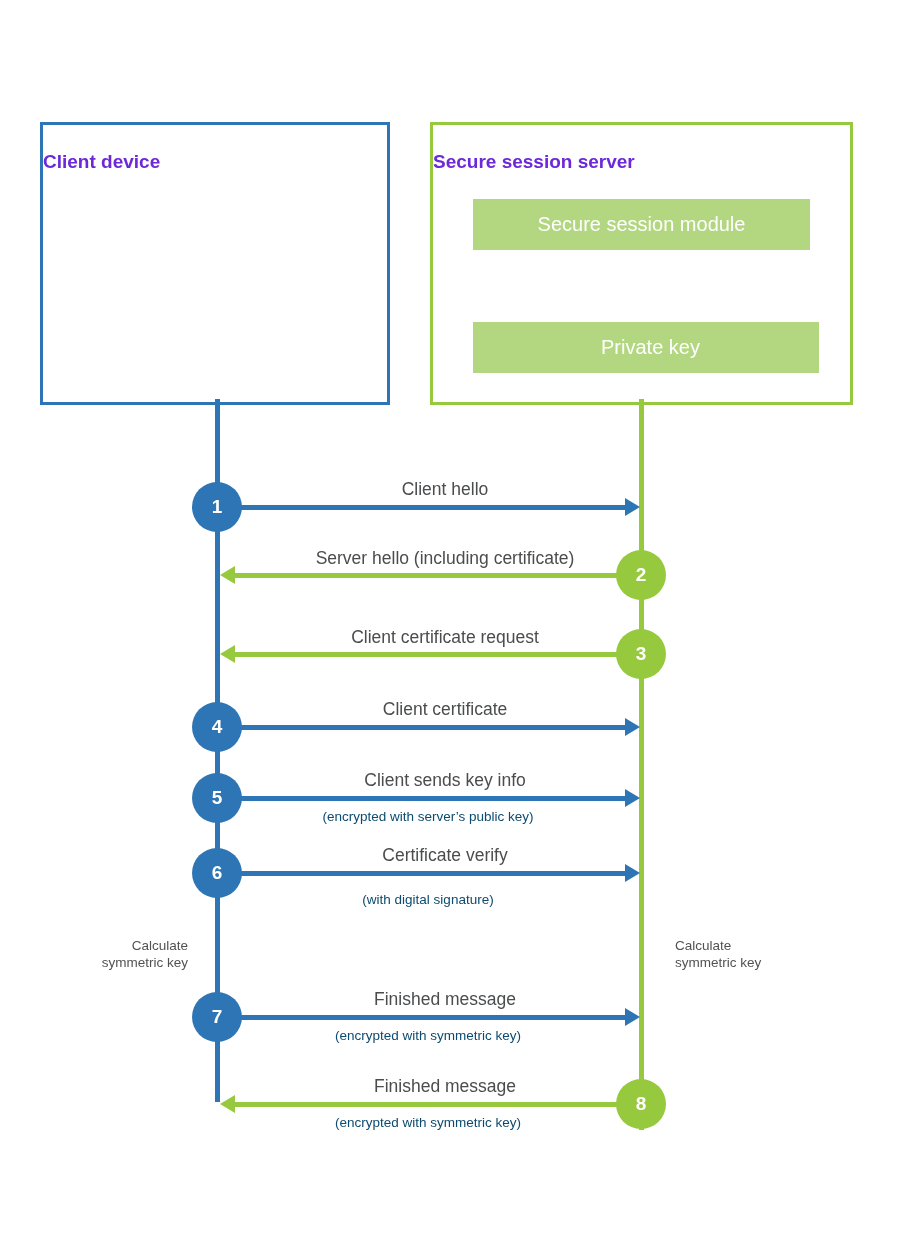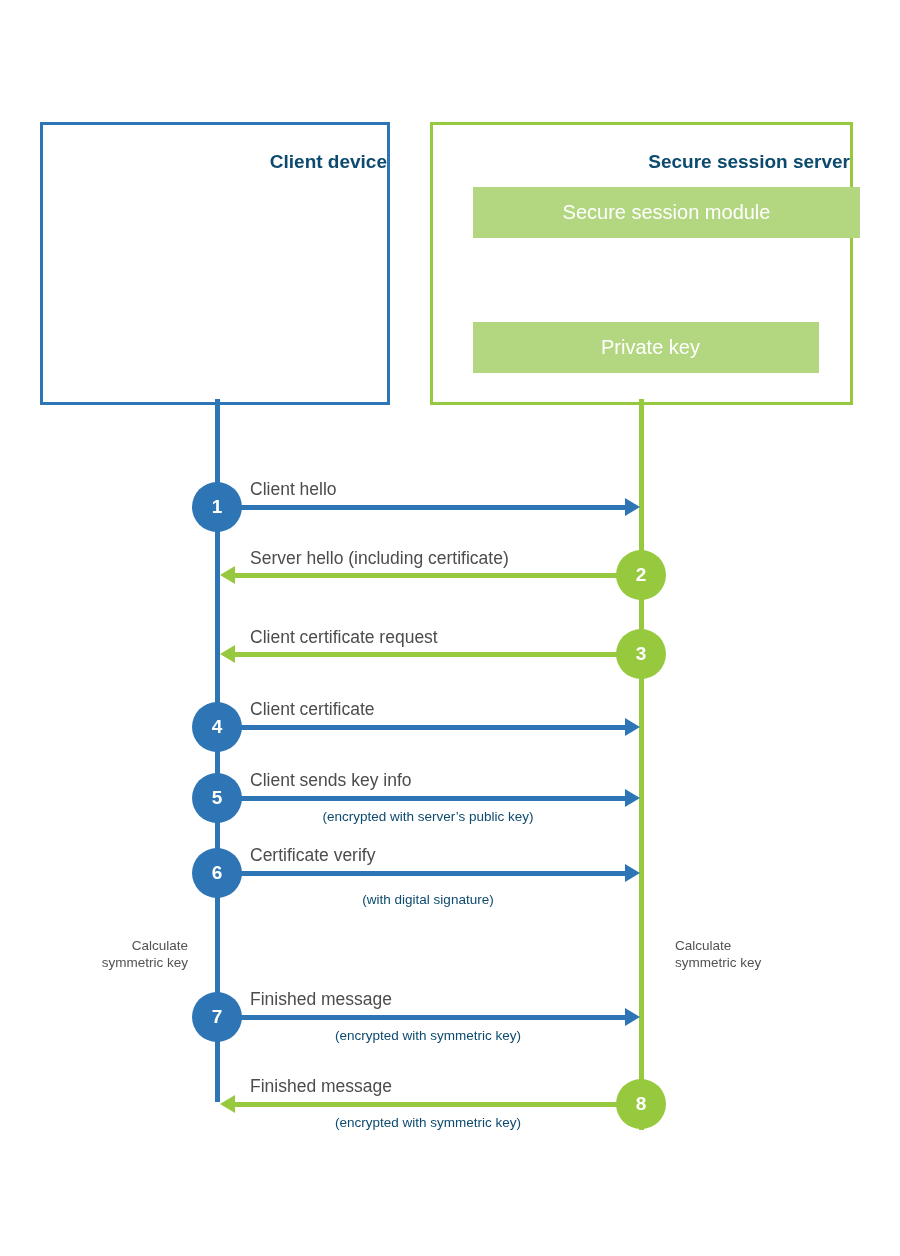--- a/index.html
+++ b/index.html
@@ -8,21 +8,21 @@
     font-family:"Liberation Sans","DejaVu Sans",sans-serif;
   }
   .abs{position:absolute;}
   .title{
     left:36px;top:28px;margin:0;font-size:28px;font-weight:300;color:#55565a;letter-spacing:.2px;
   }
   .box{background:#fff;border-style:solid;border-width:3px;}
   .blue-border{border-color:#2e75b5;}
   .green-border{border-color:#97c93e;}
   .box-title{
-    text-align:right;margin-top:26px;font-size:19px;font-weight:bold;color:#0c4a6e;
+    text-align:left;margin-top:26px;font-size:19px;font-weight:bold;color:#6d28d9;
   }
   .app-rect{
     background:#5b9bd5;border:1px dashed rgba(255,255,255,.9);
     display:flex;align-items:center;justify-content:center;text-align:center;
     color:#ffffff;font-size:20px;line-height:1.5;white-space:pre-line;
   }
   .bar{
     background:#b3d781;color:#ffffff;font-size:20px;text-align:center;
     display:flex;align-items:center;justify-content:center;
   }
@@ -36,21 +36,21 @@
   .head.right{border-left:15px solid #2e75b5;border-top:9px solid transparent;border-bottom:9px solid transparent;}
   .head.left{border-right:15px solid #97c93e;border-top:9px solid transparent;border-bottom:9px solid transparent;}
   .circle{
     width:50px;height:50px;border-radius:50%;z-index:3;
     display:flex;align-items:center;justify-content:center;
     color:#ffffff;font-size:19px;font-weight:bold;
   }
   .circle.blue{background:#2e75b5;}
   .circle.green{background:#97c93e;}
   .msg{
-    left:250px;width:356px;
+    left:267px;width:356px;text-align:center;
     font-size:17.5px;color:#4b4c4e;line-height:24px;z-index:4;
   }
   .sub{
     left:250px;width:356px;text-align:center;
     font-size:13.5px;color:#0c4a6e;line-height:18px;z-index:4;
   }
   .note{
     font-size:13.5px;color:#515254;line-height:17px;white-space:pre-line;z-index:4;
   }
 </style>
@@ -60,21 +60,21 @@
 <div class="canvas">
 
 
   <div class="box blue-border abs" style="left:40px;top:122px;width:344px;height:277px;">
     <div class="box-title">Client device</div>
   </div>
 
   <div class="box green-border abs" style="left:430px;top:122px;width:417px;height:277px;">
     <div class="box-title">Secure session server</div>
   </div>
-  <div class="bar abs" style="left:473px;top:187px;width:387px;height:51px;">Secure session module</div>
+  <div class="bar abs" style="left:473px;top:199px;width:337px;height:51px;">Secure session module</div>
   <div class="bar abs" style="left:473px;top:322px;width:337px;height:51px;padding-left:9px;">Private key</div>
 
   <div class="vline blue abs" style="left:215px;top:399px;height:703px;"></div>
   <div class="vline green abs" style="left:639px;top:399px;height:731px;"></div>
 
   <div>
     <div class="msg abs" style="top:477px;">Client hello</div>
     <div class="shaft blue abs" style="left:217px;top:505px;width:409px;"></div>
     <div class="head right abs" style="left:625px;top:498px;"></div>
     <div class="circle blue abs" style="left:192px;top:482px;">

